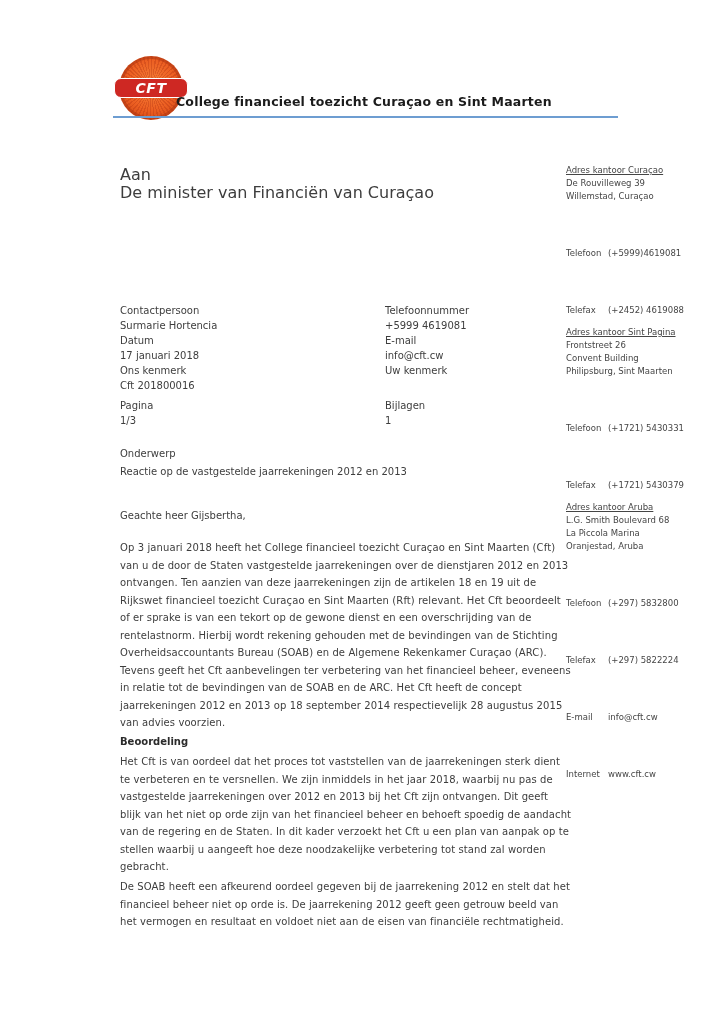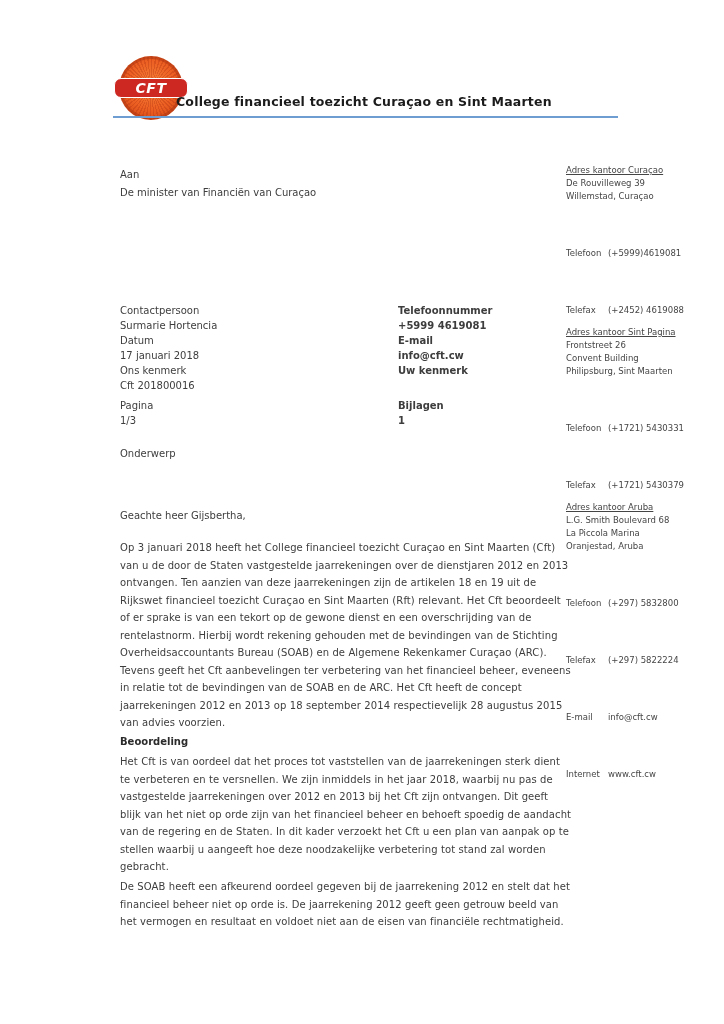--- a/index.html
+++ b/index.html
@@ -27,36 +27,36 @@
   }
   .letter-title {
     position:absolute; left:176px; top:94px;
     font-size:12.5px; font-weight:bold; color:#1b1b1b; letter-spacing:0.2px;
   }
   .header-rule {
     position:absolute; left:113px; top:116px; width:505px; height:2px;
   }
 
   
-  .recipient { position:absolute; left:120px; top:166px; font-size:10px; line-height:17.5px; }
+  .recipient { position:absolute; left:120px; top:166px; font-size:16px; line-height:17.5px; }
 
   
   .sidebar { position:absolute; left:566px; top:164px; width:152px; font-size:8.5px; line-height:13px; color:#454545; }
   .office { margin-bottom:9px; }
   .office-heading { text-decoration:underline; }
   .contact-rows { margin-top:5px; }
   .net-rows { margin-top:9px; }
   .crow { display:flex;margin-top:44px; }
   .clabel { width:42px; flex:0 0 42px; }
 
   
   .meta { position:absolute; left:120px; top:303px; width:497px; font-size:10px; line-height:15px; }
   .meta-col { position:absolute; top:0; }
   .meta-col-left { left:0; }
-  .meta-col-right { left:278px;font-weight:bold; }
+  .meta-col-right { left:265px; }
   .meta-line { min-height:15px; }
   .gap-top { margin-top:5px; }
 
   
   .subject { position:absolute; left:120px; top:445px; font-size:10px; line-height:17.5px; }
   .salutation { position:absolute; left:120px; top:507px; font-size:10px; line-height:17.5px; }
   .para { position:absolute; left:120px; width:515px; font-size:10px; line-height:17.5px; letter-spacing:0.1px; }
   .p1 { top:539px; }
   .body-heading { position:absolute; left:120px; top:736px; font-size:10px; font-weight:bold; color:#2b2b2b; }
   .p2 { top:753px; }
@@ -160,20 +160,21 @@
       <div class="meta-line">info@cft.cw</div>
       <div class="meta-line">Uw kenmerk</div>
       <div class="meta-line"></div>
       <div class="meta-line gap-top">Bijlagen</div>
       <div class="meta-line">1</div>
     </div>
   </div>
 
   <div class="subject">
     <div>Onderwerp</div>
+    <div>Reactie op de vastgestelde jaarrekeningen 2012 en 2013</div>
   </div>
 
   <div class="salutation">Geachte heer Gijsbertha,</div>
   <div class="para p1 ml">Op 3 januari 2018 heeft het College financieel toezicht Curaçao en Sint Maarten (Cft)
 van u de door de Staten vastgestelde jaarrekeningen over de dienstjaren 2012 en 2013
 ontvangen. Ten aanzien van deze jaarrekeningen zijn de artikelen 18 en 19 uit de
 Rijkswet financieel toezicht Curaçao en Sint Maarten (Rft) relevant. Het Cft beoordeelt
 of er sprake is van een tekort op de gewone dienst en een overschrijding van de
 rentelastnorm. Hierbij wordt rekening gehouden met de bevindingen van de Stichting
 Overheidsaccountants Bureau (SOAB) en de Algemene Rekenkamer Curaçao (ARC).

